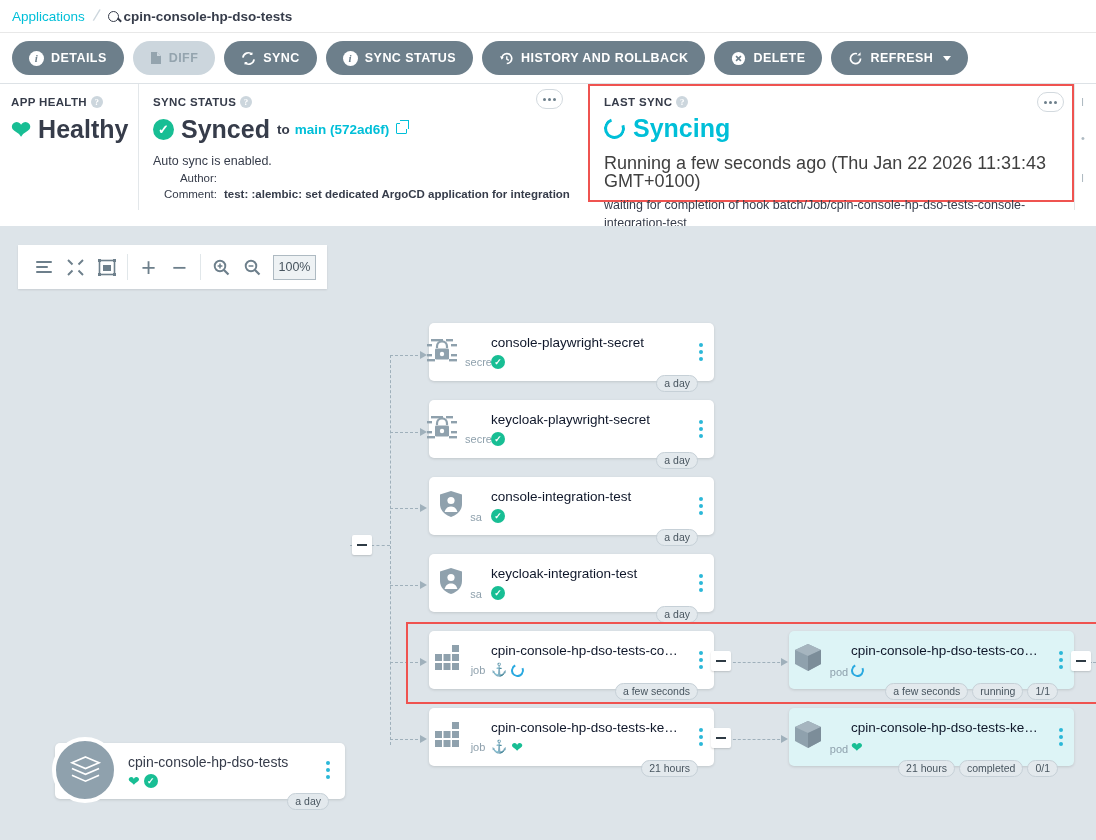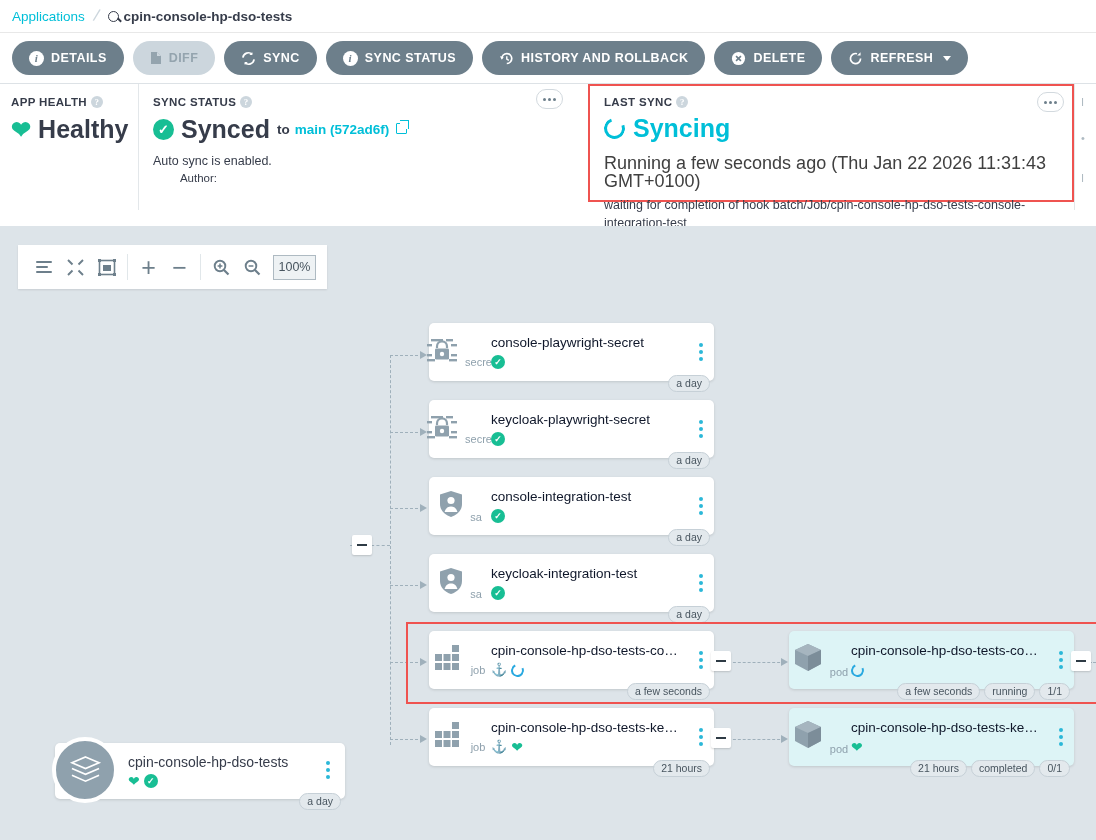--- a/index.html
+++ b/index.html
@@ -227,21 +227,21 @@
     transform: rotate(20deg);
   }
   .h-anchor { font-size: 13px; color: #363c4a; line-height: 14px; }
   .node-menu {
     width: 26px; flex: 0 0 26px;
     display: flex; flex-direction: column; align-items: center; justify-content: center; gap: 3px;
     cursor: pointer;
   }
   .node-menu i { width: 4px; height: 4px; border-radius: 50%; background: #2bb8d8; display: block; }
   .badges {
-    position: absolute; right: 4px; bottom: -11px;
+    position: absolute; right: 16px; bottom: -11px;
     display: flex; gap: 4px;
   }
   .badge {
     background: #e3e9ed; border: 1px solid #c6d0d7; border-radius: 9px;
     font-size: 10.5px; color: #48555f;
     padding: 1px 7px 2px;
     white-space: nowrap;
   }
   
   #app-node {
@@ -394,20 +394,24 @@
       <span class="sync-to">
         <span>to</span>
         <span class="rev-link">main (572ad6f)</span>
         <span class="ext-link"></span>
       </span>
     </div>
     <div class="sync-note">Auto sync is enabled.</div>
     <div class="kv-tbl">
       <div class="kv-row">
         <span class="kv-key">Author:</span>
+      </div>
+      <div class="kv-row">
+        <span class="kv-key">Comment:</span>
+        <span class="kv-val">test: :alembic: set dedicated ArgoCD application for integration</span>
       </div>
     </div>
     <div class="dots-btn" style="top:5px;right:25px;">
       <i></i>
         <i></i>
         <i></i>
     </div>
   </div>
 
   <div class="scol-last">

